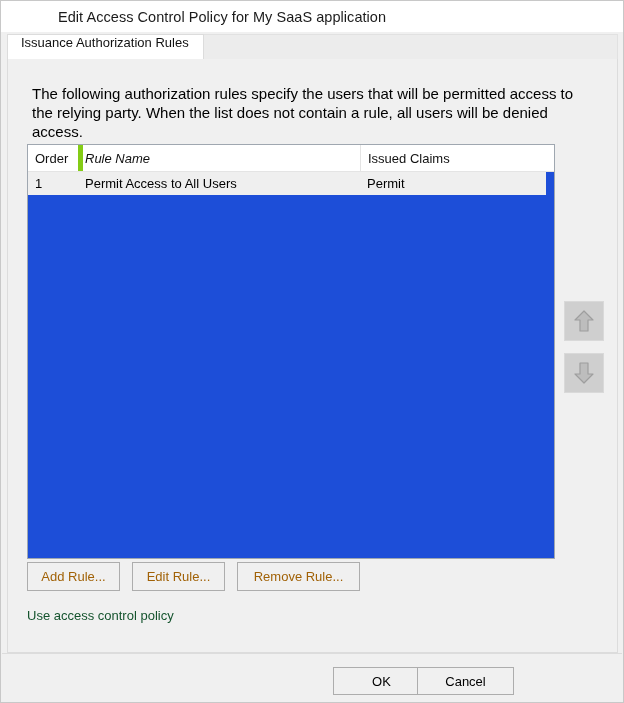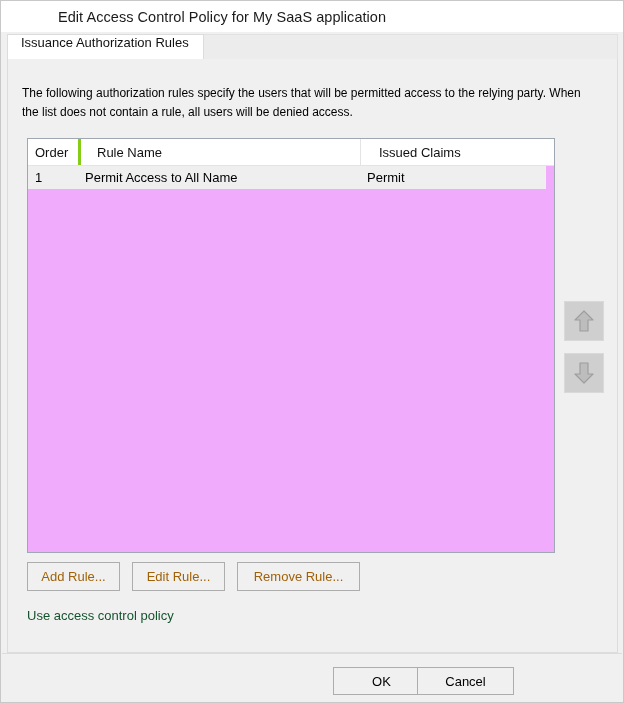--- a/index.html
+++ b/index.html
@@ -96,58 +96,58 @@
     height: 594px;
     box-sizing: border-box;
     background: #f0f0f0;
     border: 1px solid #dcdcdc;
     border-top: none;
   }
 
   
   .description {
     position: absolute;
-    left: 14px; top: 25px;
+    left: 24px; top: 25px;
     width: 566px;
-    font-size: 12px;
+    font-size: 15px;
     line-height: 19px;
     color: #000000;
   }
 
   
   .listview {
     position: absolute;
-    left: 19px; top: 79px;
+    left: 19px; top: 85px;
     width: 528px;
     height: 415px;
     box-sizing: border-box;
-    background: #f0abfc;
+    background: #1d4ed8;
     border: 1px solid #9fa7b0;
   }
   .lv-header {
     position: relative;
     height: 26px;
     background: #ffffff;
     border-bottom: 1px solid #e4e4e4;
   }
   .lv-head-cell {
     position: absolute;
     top: 0;
     height: 26px;
     display: flex;
     align-items: center;
     font-size: 13px;
     color: #111111;
     white-space: nowrap;
     cursor: default;
   }
   .lv-head-cell.c0 { left: 0;   width: 50px;  padding-left: 7px; box-sizing: border-box; }
-  .lv-head-cell.c1 { left: 50px; width: 282px; padding-left: 16px; box-sizing: border-box;
-                     border-left: 3px solid #84cc16; }
-  .lv-head-cell.c2 { left: 332px; width: 156px; padding-left: 18px; box-sizing: border-box;
+  .lv-head-cell.c1 { left: 50px; width: 282px; padding-left: 2px; box-sizing: border-box;
+                     border-left: 5px solid #84cc16; font-style: italic; }
+  .lv-head-cell.c2 { left: 332px; width: 156px; padding-left: 7px; box-sizing: border-box;
                      border-left: 1px solid #e4e4e4; }
 
   .lv-row {
     position: absolute;
     left: 0; top: 27px;
     width: 518px;
     height: 23px;
     background: #efefef;
   }
   .lv-row.selected { background: #efefef; }
@@ -280,21 +280,21 @@
     <div class="description">The following authorization rules specify the users that will be permitted access to the relying party. When the list does not contain a rule, all users will be denied access.</div>
 
     <div class="listview">
       <div class="lv-header">
         <div class="lv-head-cell c0">Order</div>
         <div class="lv-head-cell c1">Rule Name</div>
         <div class="lv-head-cell c2">Issued Claims</div>
       </div>
       <div class="lv-row selected">
         <div class="lv-cell c0">1</div>
-        <div class="lv-cell c1">Permit Access to All Name</div>
+        <div class="lv-cell c1">Permit Access to All Users</div>
         <div class="lv-cell c2">Permit</div>
       </div>
     </div>
 
     <div class="move-btn move-up">
       <span>
         <svg width="22" height="24" viewBox="0 0 22 24">
           <path d="M11 2 L20 11 L15 11 L15 22 L7 22 L7 11 L2 11 Z" fill="#bdbdbd" stroke="#9e9e9e" stroke-width="1.2" stroke-linejoin="round"></path>
         </svg>
       </span>

